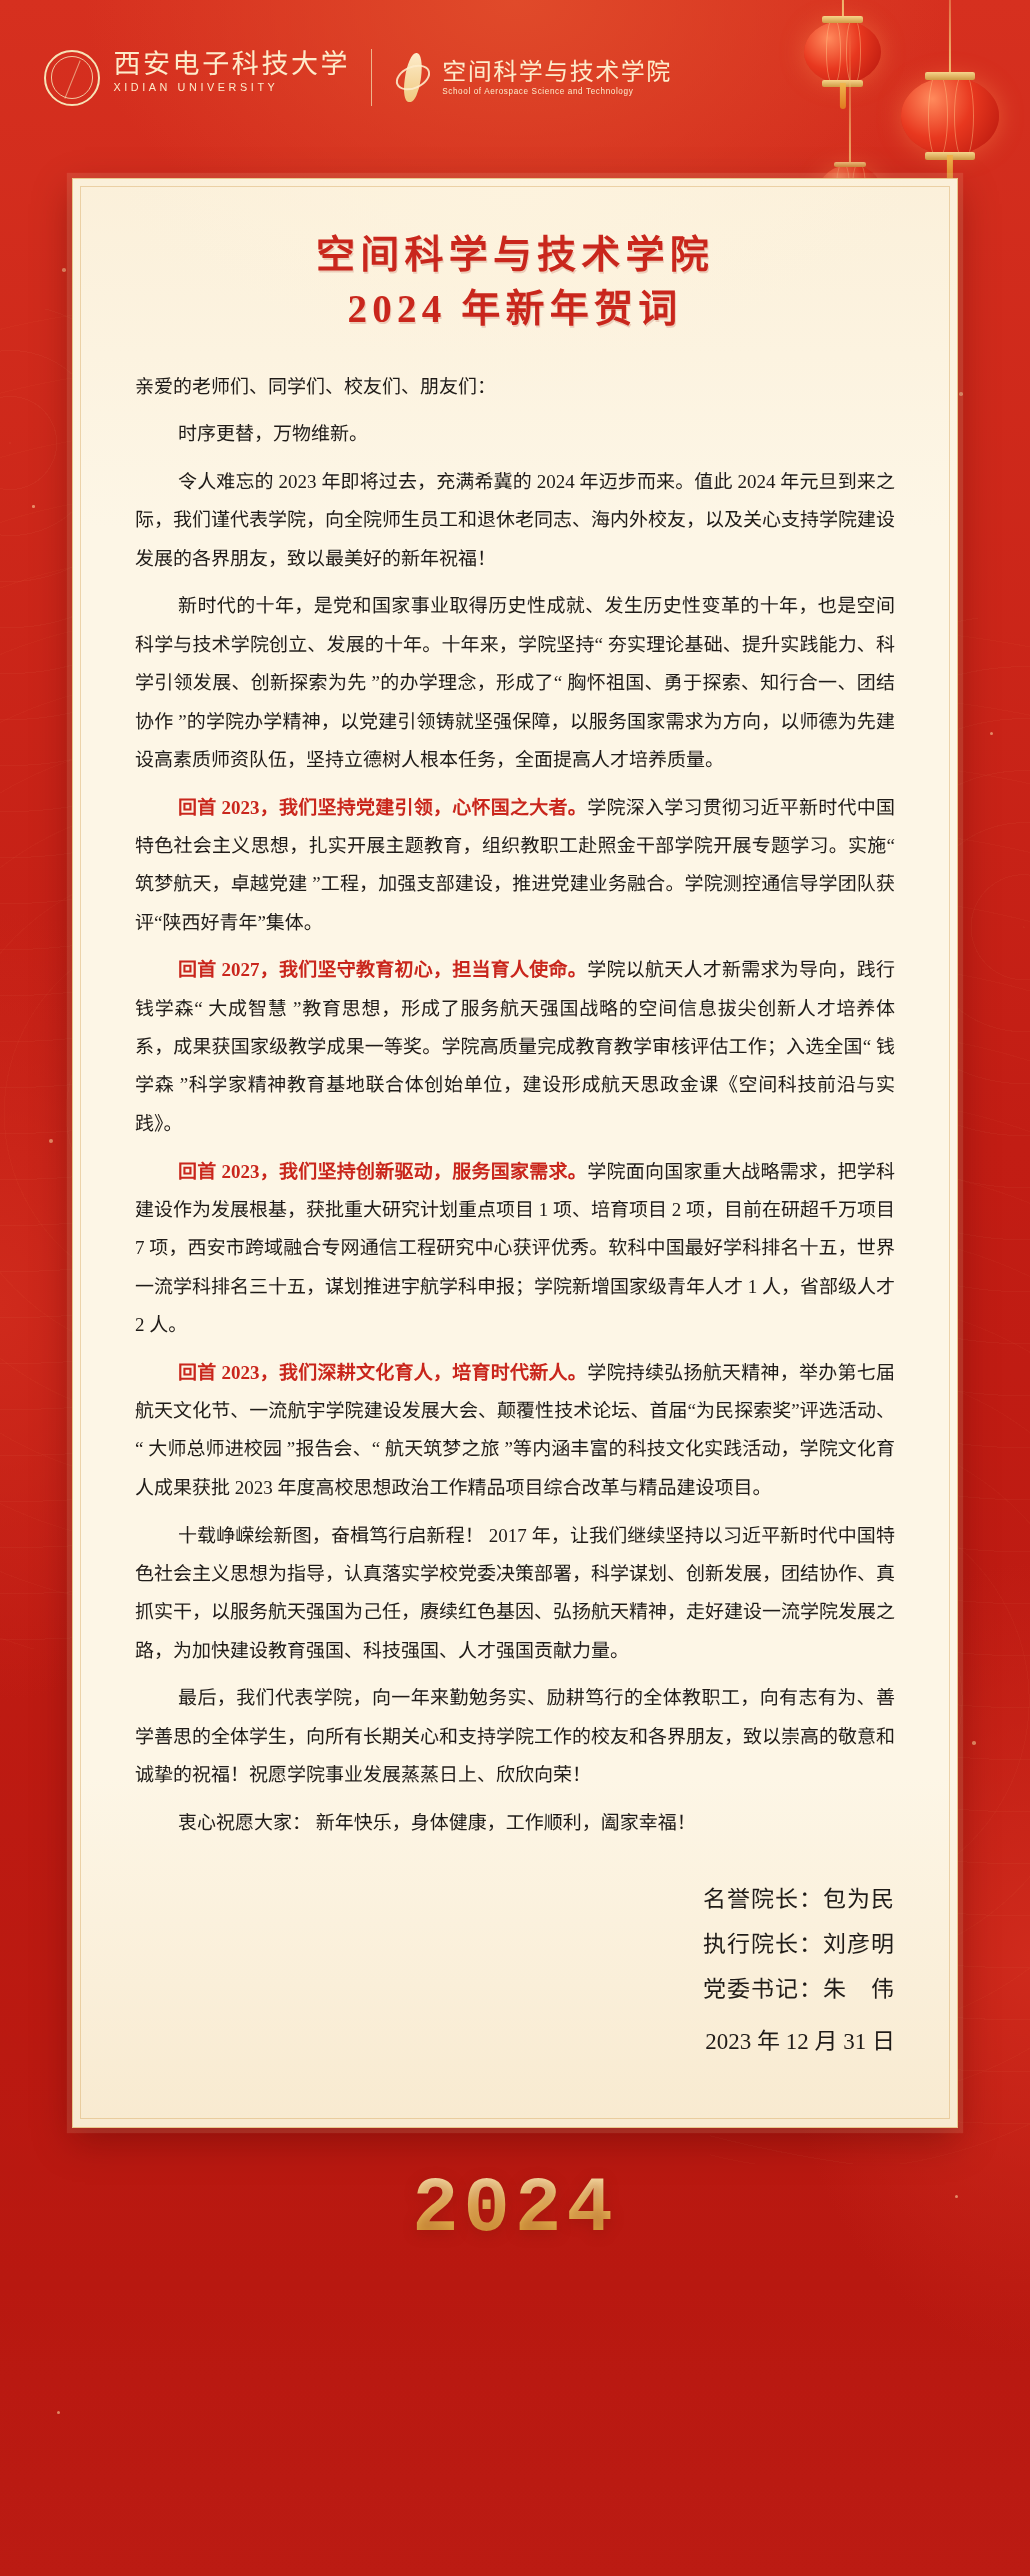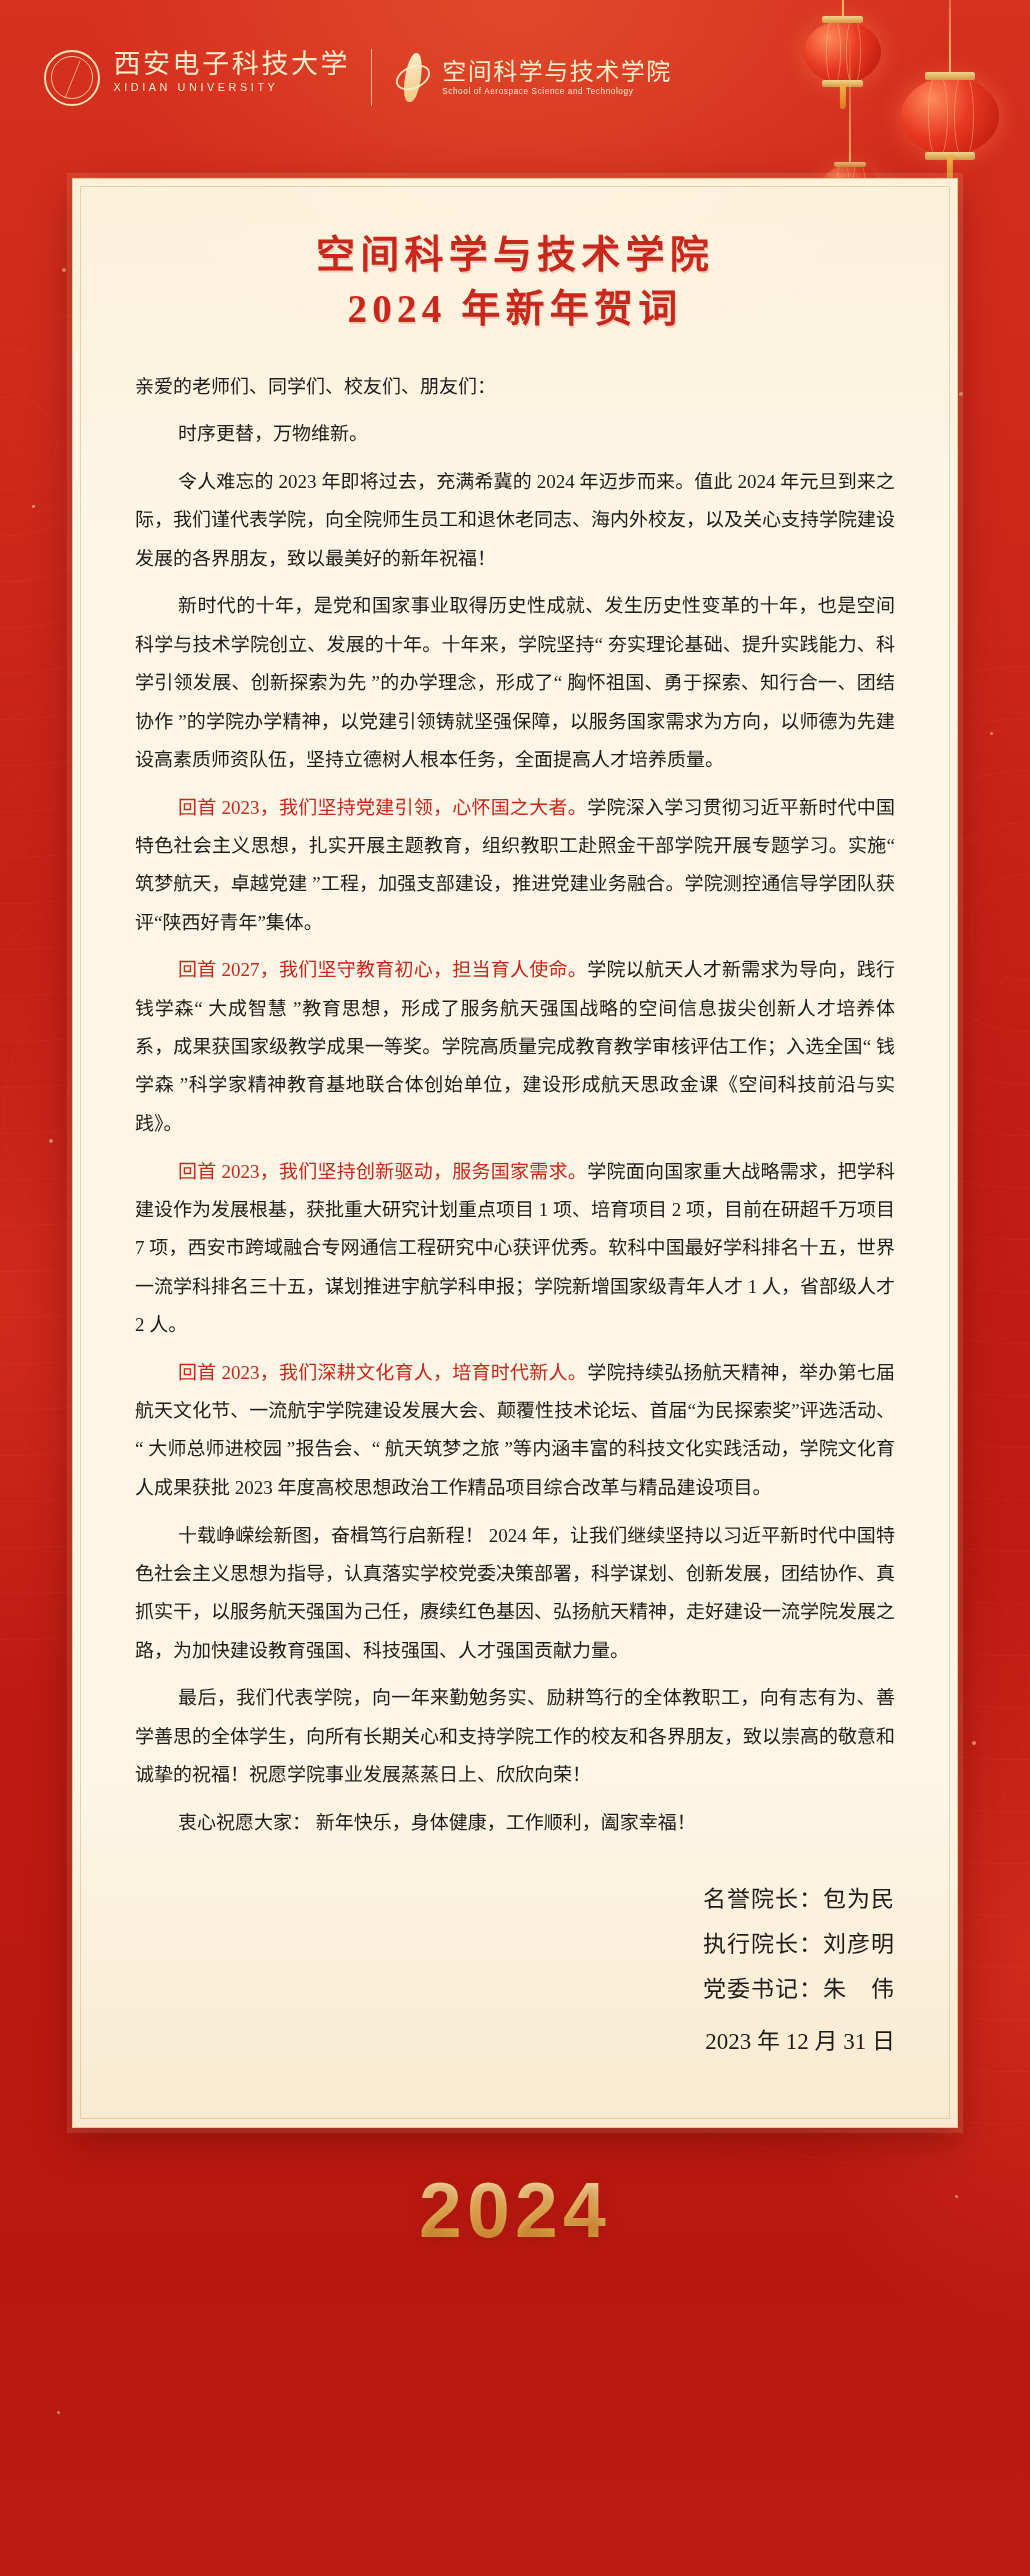--- a/index.html
+++ b/index.html
@@ -205,21 +205,21 @@
 
   .body-text { color: #1f1b18; font-size: 19px; line-height: 2.02; }
   .body-text p {
     margin: 0 0 9.3px;
     text-align: justify;
     text-justify: inter-ideograph;
   }
   .body-text p.indent { text-indent: 43px; }
   .hl {
     color: #c9261c;
-    font-weight: 400;
+    font-weight: 700;
   }
 
   .sign {
     margin-top: 36px;
     text-align: right;
     color: #1f1b18;
     font-size: 23px;
     line-height: 1.95;
   }
   .sign .nm {
@@ -227,21 +227,21 @@
     letter-spacing: 1px;
   }
   .sign .date { margin-top: 7.2px; }
 
   
   .year {
     position: relative;
     z-index: 5;
     text-align: center;
     margin-top: 38px;
-    font-family: Liberation Sans, sans-serif;
+    font-family: Liberation Mono, monospace;
     font-size: 77px;
     font-weight: 700;
     letter-spacing: 5.2px;
     color: transparent;
     background: linear-gradient(180deg, #ffe9b0 0%, #f0b martial 40%, #d99326 100%);
     background: linear-gradient(180deg, #fff0c6 0%, #f2c464 45%, #cf9326 100%);
     -webkit-background-clip: text;
     background-clip: text;
     text-shadow: 0 3.1px 13.4px rgba(120,20,8,.35);
   }
@@ -326,21 +326,21 @@
         <p class="indent">新时代的十年，是党和国家事业取得历史性成就、发生历史性变革的十年，也是空间科学与技术学院创立、发展的十年。十年来，学院坚持“ 夯实理论基础、提升实践能力、科学引领发展、创新探索为先 ”的办学理念，形成了“ 胸怀祖国、勇于探索、知行合一、团结协作 ”的学院办学精神，以党建引领铸就坚强保障，以服务国家需求为方向，以师德为先建设高素质师资队伍，坚持立德树人根本任务，全面提高人才培养质量。</p>
 
         <p class="indent"><span class="hl">回首 2023，我们坚持党建引领，心怀国之大者。</span><span>学院深入学习贯彻习近平新时代中国特色社会主义思想，扎实开展主题教育，组织教职工赴照金干部学院开展专题学习。实施“ 筑梦航天，卓越党建 ”工程，加强支部建设，推进党建业务融合。学院测控通信导学团队获评“陕西好青年”集体。</span></p>
 
         <p class="indent"><span class="hl">回首 2027，我们坚守教育初心，担当育人使命。</span><span>学院以航天人才新需求为导向，践行钱学森“ 大成智慧 ”教育思想，形成了服务航天强国战略的空间信息拔尖创新人才培养体系，成果获国家级教学成果一等奖。学院高质量完成教育教学审核评估工作；入选全国“ 钱学森 ”科学家精神教育基地联合体创始单位，建设形成航天思政金课《空间科技前沿与实践》。</span></p>
 
         <p class="indent"><span class="hl">回首 2023，我们坚持创新驱动，服务国家需求。</span><span>学院面向国家重大战略需求，把学科建设作为发展根基，获批重大研究计划重点项目 1 项、培育项目 2 项，目前在研超千万项目 7 项，西安市跨域融合专网通信工程研究中心获评优秀。软科中国最好学科排名十五，世界一流学科排名三十五，谋划推进宇航学科申报；学院新增国家级青年人才 1 人，省部级人才 2 人。</span></p>
 
         <p class="indent"><span class="hl">回首 2023，我们深耕文化育人，培育时代新人。</span><span>学院持续弘扬航天精神，举办第七届航天文化节、一流航宇学院建设发展大会、颠覆性技术论坛、首届“为民探索奖”评选活动、“ 大师总师进校园 ”报告会、“ 航天筑梦之旅 ”等内涵丰富的科技文化实践活动，学院文化育人成果获批 2023 年度高校思想政治工作精品项目综合改革与精品建设项目。</span></p>
 
-        <p class="indent">十载峥嵘绘新图，奋楫笃行启新程！ 2024 年，让我们继续坚持以习近平新时代中国特色社会主义思想为指导，认真落实学校党委决策部署，科学谋划、创新发展，团结协作、真抓实干，以服务航天强国为己任，赓续红色基因、弘扬航天精神，走好建设一流学院发展之路，为加快建设教育强国、科技强国、人才强国贡献力量。</p>
+        <p class="indent">十载峥嵘绘新图，奋楫笃行启新程！ 2017 年，让我们继续坚持以习近平新时代中国特色社会主义思想为指导，认真落实学校党委决策部署，科学谋划、创新发展，团结协作、真抓实干，以服务航天强国为己任，赓续红色基因、弘扬航天精神，走好建设一流学院发展之路，为加快建设教育强国、科技强国、人才强国贡献力量。</p>
         <p class="indent">最后，我们代表学院，向一年来勤勉务实、励耕笃行的全体教职工，向有志有为、善学善思的全体学生，向所有长期关心和支持学院工作的校友和各界朋友，致以崇高的敬意和诚挚的祝福！祝愿学院事业发展蒸蒸日上、欣欣向荣！</p>
         <p class="indent">衷心祝愿大家： 新年快乐，身体健康，工作顺利，阖家幸福！</p>
       </div>
 
       <div class="sign">
         <div class="nm">名誉院长：包为民</div>
         <div class="nm">执行院长：刘彦明</div>
         <div class="nm">党委书记：朱　伟</div>
         <div class="date">2023 年 12 月 31 日</div>
       </div>

